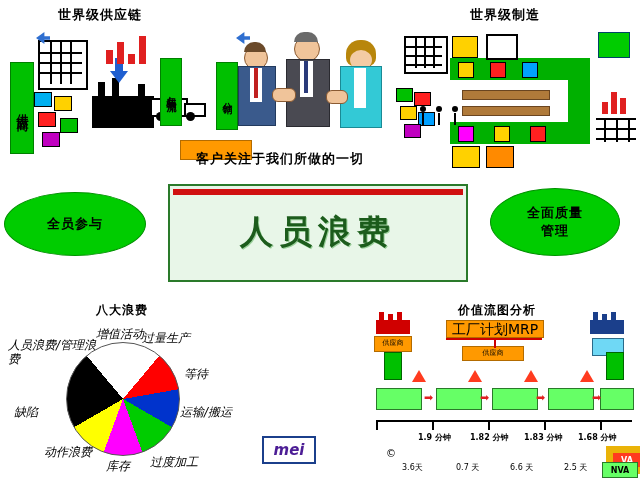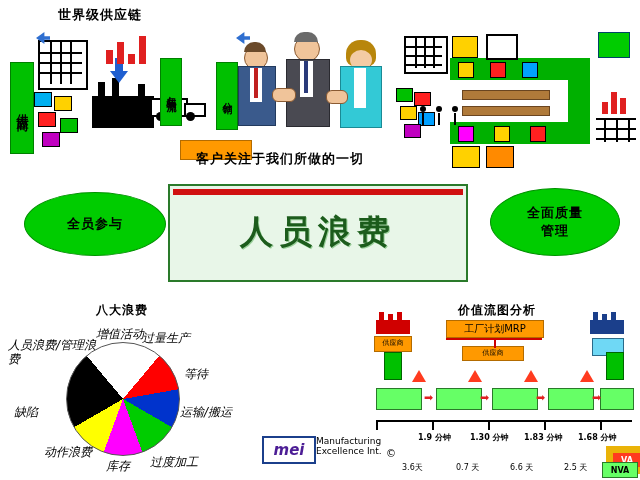--- a/index.html
+++ b/index.html
@@ -79,20 +79,21 @@
   }
   .logotext{font-size:9px;color:#000;line-height:1.15;}
   .redarrow{color:#e02020;font-size:11px;line-height:1;}
 </style>
 </head>
 <body>
 
 <div id="root">
 
   <div class="abs toptitle" style="left:58px;top:6px;">世界级供应链</div>
+  <div class="abs toptitle" style="left:470px;top:6px;">世界级制造</div>
 
   <div class="abs vbanner" style="left:10px;top:62px;width:22px;height:90px;">供应商</div>
 
   <div class="abs" style="left:38px;top:40px;width:46px;height:46px;border:2px solid #000;background:#fff;">
     <div style="position:absolute;left:0;top:10px;width:42px;height:2px;background:#000;"></div>
     <div style="position:absolute;left:0;top:20px;width:42px;height:2px;background:#000;"></div>
     <div style="position:absolute;left:0;top:30px;width:42px;height:2px;background:#000;"></div>
     <div style="position:absolute;left:10px;top:0;width:2px;height:42px;background:#000;"></div>
     <div style="position:absolute;left:20px;top:0;width:2px;height:42px;background:#000;"></div>
     <div style="position:absolute;left:30px;top:0;width:2px;height:42px;background:#000;"></div>
@@ -222,21 +223,21 @@
     <div style="position:absolute;left:32px;top:0;width:2px;height:24px;background:#000;"></div>
   </div>
   <div class="abs" style="left:452px;top:146px;width:26px;height:20px;background:#ffd100;border:1px solid #000;"></div>
   <div class="abs" style="left:486px;top:146px;width:26px;height:20px;background:#ff8a00;border:1px solid #000;"></div>
 
   <div class="abs mainbox" style="left:168px;top:184px;width:296px;height:94px;">
     <div class="redbar"></div>
     <div class="maintext" style="margin-top:20px;">人员浪费</div>
   </div>
 
-  <div class="abs ellipse" style="left:24px;top:192px;width:140px;height:62px;">全员参与</div>
+  <div class="abs ellipse" style="left:4px;top:192px;width:140px;height:62px;">全员参与</div>
 
   <div class="abs ellipse" style="left:490px;top:188px;width:128px;height:66px;">
     <span style="white-space:pre-line;">全面质量
 管理</span>
   </div>
 
   <div class="abs pietitle" style="left:96px;top:302px;">八大浪费</div>
 
   <div class="abs pie" style="left:66px;top:342px;width:112px;height:112px;
       background:conic-gradient(
@@ -272,21 +273,21 @@
   <div class="abs vsmbox" style="left:374px;top:336px;width:36px;height:14px;">供应商</div>
 
   <div class="abs" style="left:590px;top:312px;width:34px;height:22px;">
     <div style="position:absolute;left:0;top:8px;width:34px;height:14px;background:#1b3f8b;"></div>
     <div style="position:absolute;left:3px;top:0;width:5px;height:9px;background:#1b3f8b;"></div>
     <div style="position:absolute;left:12px;top:2px;width:5px;height:7px;background:#1b3f8b;"></div>
     <div style="position:absolute;left:21px;top:0;width:5px;height:9px;background:#1b3f8b;"></div>
   </div>
   <div class="abs" style="left:592px;top:338px;width:30px;height:16px;background:#6fd8f5;border:1px solid #2a6a8a;"></div>
 
-  <div class="abs vsmbox" style="left:446px;top:320px;width:96px;height:16px;font-size:10px;">工厂计划MRP</div>
+  <div class="abs vsmbox" style="left:446px;top:320px;width:96px;height:16px;font-size:14px;">工厂计划MRP</div>
 
   <div class="abs vsmbox" style="left:462px;top:346px;width:60px;height:13px;">供应商</div>
 
   <div class="abs" style="left:446px;top:338px;width:96px;height:2px;background:#c00;"></div>
   <div class="abs" style="left:494px;top:338px;width:2px;height:10px;background:#c00;"></div>
 
   <div class="abs procbox" style="left:376px;top:388px;width:44px;height:20px;"></div>
   <div class="abs procbox" style="left:436px;top:388px;width:44px;height:20px;"></div>
   <div class="abs procbox" style="left:492px;top:388px;width:44px;height:20px;"></div>
   <div class="abs procbox" style="left:548px;top:388px;width:44px;height:20px;"></div>
@@ -306,32 +307,28 @@
   <div class="abs" style="left:606px;top:352px;width:16px;height:26px;background:#00c000;border:1px solid #060;"></div>
 
   <div class="abs" style="left:376px;top:420px;width:256px;height:2px;background:#000;"></div>
   <div class="abs" style="left:376px;top:420px;width:2px;height:10px;background:#000;"></div>
   <div class="abs" style="left:432px;top:420px;width:2px;height:10px;background:#000;"></div>
   <div class="abs" style="left:488px;top:420px;width:2px;height:10px;background:#000;"></div>
   <div class="abs" style="left:544px;top:420px;width:2px;height:10px;background:#000;"></div>
   <div class="abs" style="left:600px;top:420px;width:2px;height:10px;background:#000;"></div>
 
   <div class="abs timeval" style="left:418px;top:432px;">1.9 分钟</div>
-  <div class="abs timeval" style="left:470px;top:432px;">1.30 分钟</div>
+  <div class="abs timeval" style="left:470px;top:432px;">1.82 分钟</div>
   <div class="abs timeval" style="left:524px;top:432px;">1.83 分钟</div>
   <div class="abs timeval" style="left:578px;top:432px;">1.68 分钟</div>
 
   <div class="abs daysval" style="left:402px;top:462px;">3.6天</div>
   <div class="abs daysval" style="left:456px;top:462px;">0.7 天</div>
   <div class="abs daysval" style="left:510px;top:462px;">6.6 天</div>
   <div class="abs daysval" style="left:564px;top:462px;">2.5 天</div>
 
   <div class="abs vabox" style="left:606px;top:446px;width:28px;height:14px;">VA</div>
   <div class="abs nvabox" style="left:602px;top:462px;width:34px;height:14px;">NVA</div>
 
   <div class="abs logobox" style="left:262px;top:436px;width:50px;height:24px;">mei</div>
-  <div class="abs logotext" style="left:316px;top:436px;">
-    <div>Manufacturing</div>
-    <div>Excellence Int.</div>
-  </div>
   <div class="abs logotext" style="left:386px;top:448px;font-size:10px;">©</div>
 
 </div>
 
 </body></html>

